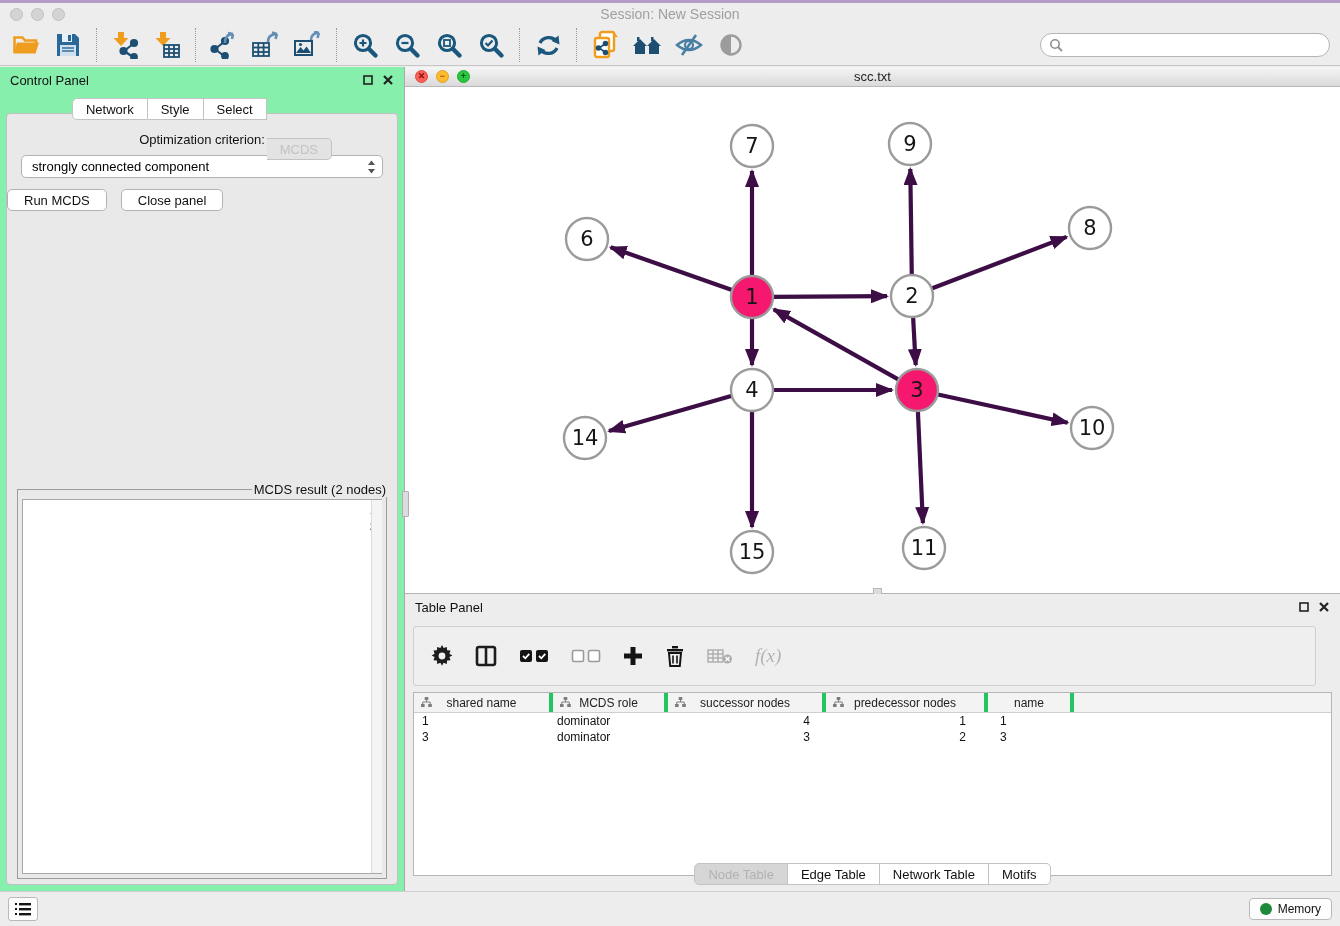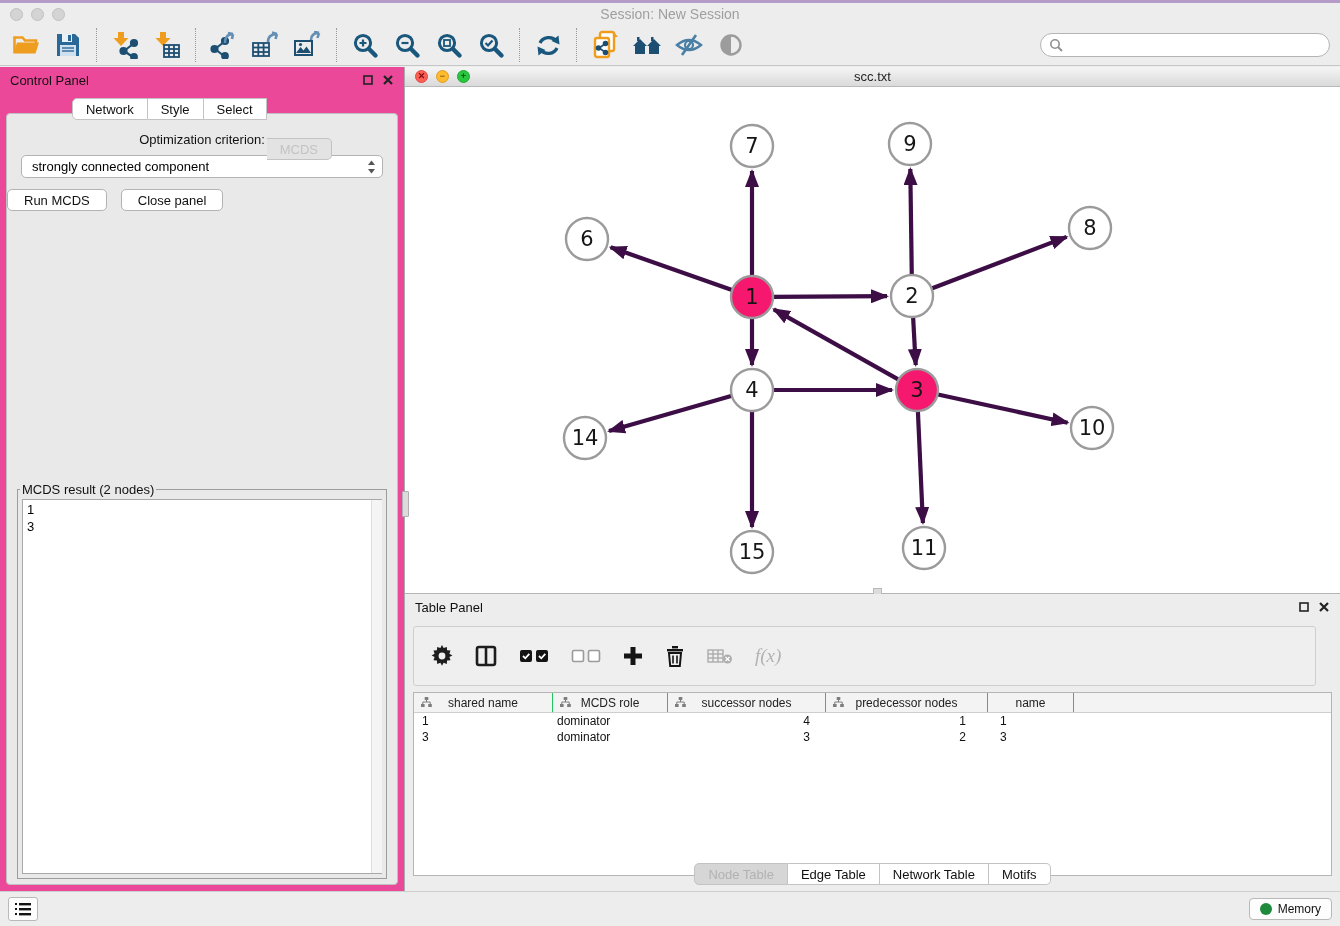--- a/index.html
+++ b/index.html
@@ -21,41 +21,41 @@
   .tb-group { display:flex; align-items:center; gap:10px; }
   .tb-sep { width:1px; height:34px; border-left:1px dotted #9a9a9a; margin:0 12px; }
   .searchbox { margin-left:auto; width:290px; height:24px; background:#fff; border:1px solid #b4b4b4;
     border-radius:12px; display:flex; align-items:center; padding:0 8px; }
   .searchbox input { border:none; outline:none; flex:1; font-size:13px; background:transparent; }
 
   
   .main { position:absolute; top:64px; left:0; right:0; bottom:35px; display:flex; }
 
   
-  .control-panel { width:472px; border-right:1px solid #aaa; position:relative; background:#ec4899; }
+  .control-panel { width:472px; border-right:1px solid #aaa; position:relative; background:#86efac; }
   .panel-head { height:26px; display:flex; align-items:center; padding:0 10px; gap:8px; }
   .panel-head .ptitle { font-size:13px; color:#111; flex:1; }
   .mini-btn { width:12px; height:12px; display:flex; align-items:center; justify-content:center; }
   .cp-tabs { display:flex; justify-content:center; margin-top:5px; position:relative; z-index:2; }
   .seg { height:22px; padding:0 13px; display:flex; align-items:center; font-size:13px;
     background:#fff; border:1px solid #c3c3c3; border-left:none; color:#111; }
   .seg:first-child { border-left:1px solid #c3c3c3; border-radius:5px 0 0 5px; }
   .seg:last-child { border-radius:0 5px 5px 0; }
   .seg.inactive-look { background:#e3e3e3; color:#c3c3c3;margin-top:40px; }
   .cp-body { position:absolute; top:46px; left:6px; right:6px; bottom:6px;
     background:#e9e9e9; border:1px solid #c0c0c0; border-radius:4px; }
   .opt-label { text-align:center; font-size:13px; margin-top:18px; color:#111; }
   .dropdown { margin:8px 14px 0 14px; height:23px; background:#fff; border:1px solid #b3b3b3;
     border-radius:5px; display:flex; align-items:center; padding:0 6px 0 10px; font-size:13px; }
   .dropdown .dd-text { flex:1; }
   .btn-row { display:flex; justify-content:flex-start; gap:14px; margin-top:11px; }
   .pushbtn { height:22px; padding:0 16px; background:#fff; border:1px solid #b3b3b3;
     border-radius:5px; font-size:13px; display:flex; align-items:center; color:#111; }
   .mcds-fieldset { position:absolute; left:4px; right:4px; top:368px; bottom:5px;
-    border:1px solid #9c9c9c; margin:0 6px; background:#e9e9e9; }
+    border:1px solid #9c9c9c; margin:0 6px; background:#e9e9e9;text-align:right; }
   .mcds-fieldset legend { font-size:13px; padding:0 2px; margin-left:2px; color:#111; }
   .mcds-text { position:absolute; left:4px; right:4px; top:2px; bottom:4px; background:#fff;
     border:1px solid #a8a8a8; font-size:13px; line-height:17px; padding:1px 4px; white-space:pre; overflow:hidden; }
   .mcds-scroll { position:absolute; right:4px; top:3px; bottom:5px; width:11px;
     background:#f4f4f4; border-left:1px solid #ddd; }
 
   
   .right-col { flex:1; display:flex; flex-direction:column; }
   .net-window { height:527px; display:flex; flex-direction:column; border-bottom:1px solid #b5b5b5; }
   .net-titlebar { height:24px; background:linear-gradient(#f5f5f5,#dadada); border-bottom:1px solid #b9b9b9;
@@ -74,21 +74,21 @@
 
   
   .table-panel { flex:1; position:relative; background:#ededed; }
   .tp-toolbar { margin:6px 24px 0 8px; height:60px; background:#efefef; border:1px solid #cfcfcf;
     border-radius:3px; display:flex; align-items:center; gap:22px; padding:0 17px; }
   .tp-icon { display:flex; align-items:center; justify-content:center; }
   .fx { font-family:"Liberation Serif", serif; font-style:italic; font-size:19px; color:#b2b2b2; }
   .node-table { margin:6px 8px 0 8px; background:#fff; border:1px solid #b5b5b5; height:184px; overflow:hidden; }
   .nt-header { display:flex; height:20px; background:#f3f3f3; border-bottom:1px solid #cfcfcf; }
   .nt-col { position:relative; display:flex; align-items:center; justify-content:center;
-    font-size:12px; color:#222; border-right:1px solid #22c55e; height:100%; }
+    font-size:12px; color:#222; border-right:4px solid #22c55e; height:100%; }
   .nt-col .attr-ic { position:absolute; left:7px; top:4px; }
   .nt-row { display:flex; height:16px; font-size:12px; color:#111; }
   .nt-cell { height:100%; display:flex; align-items:center; }
   .tp-tabs { position:absolute; bottom:6px; left:0; right:0; display:flex; justify-content:center; }
   .tp-tabs .seg { height:22px; font-size:13px; }
   .seg.selected-gray { background:#d6d6d6; color:#b2b2b2; }
 
   
   .statusbar { position:absolute; left:0; right:0; bottom:0; height:35px; background:#ededed;
     border-top:1px solid #cfcfcf; display:flex; align-items:center; padding:8px 8px; }

